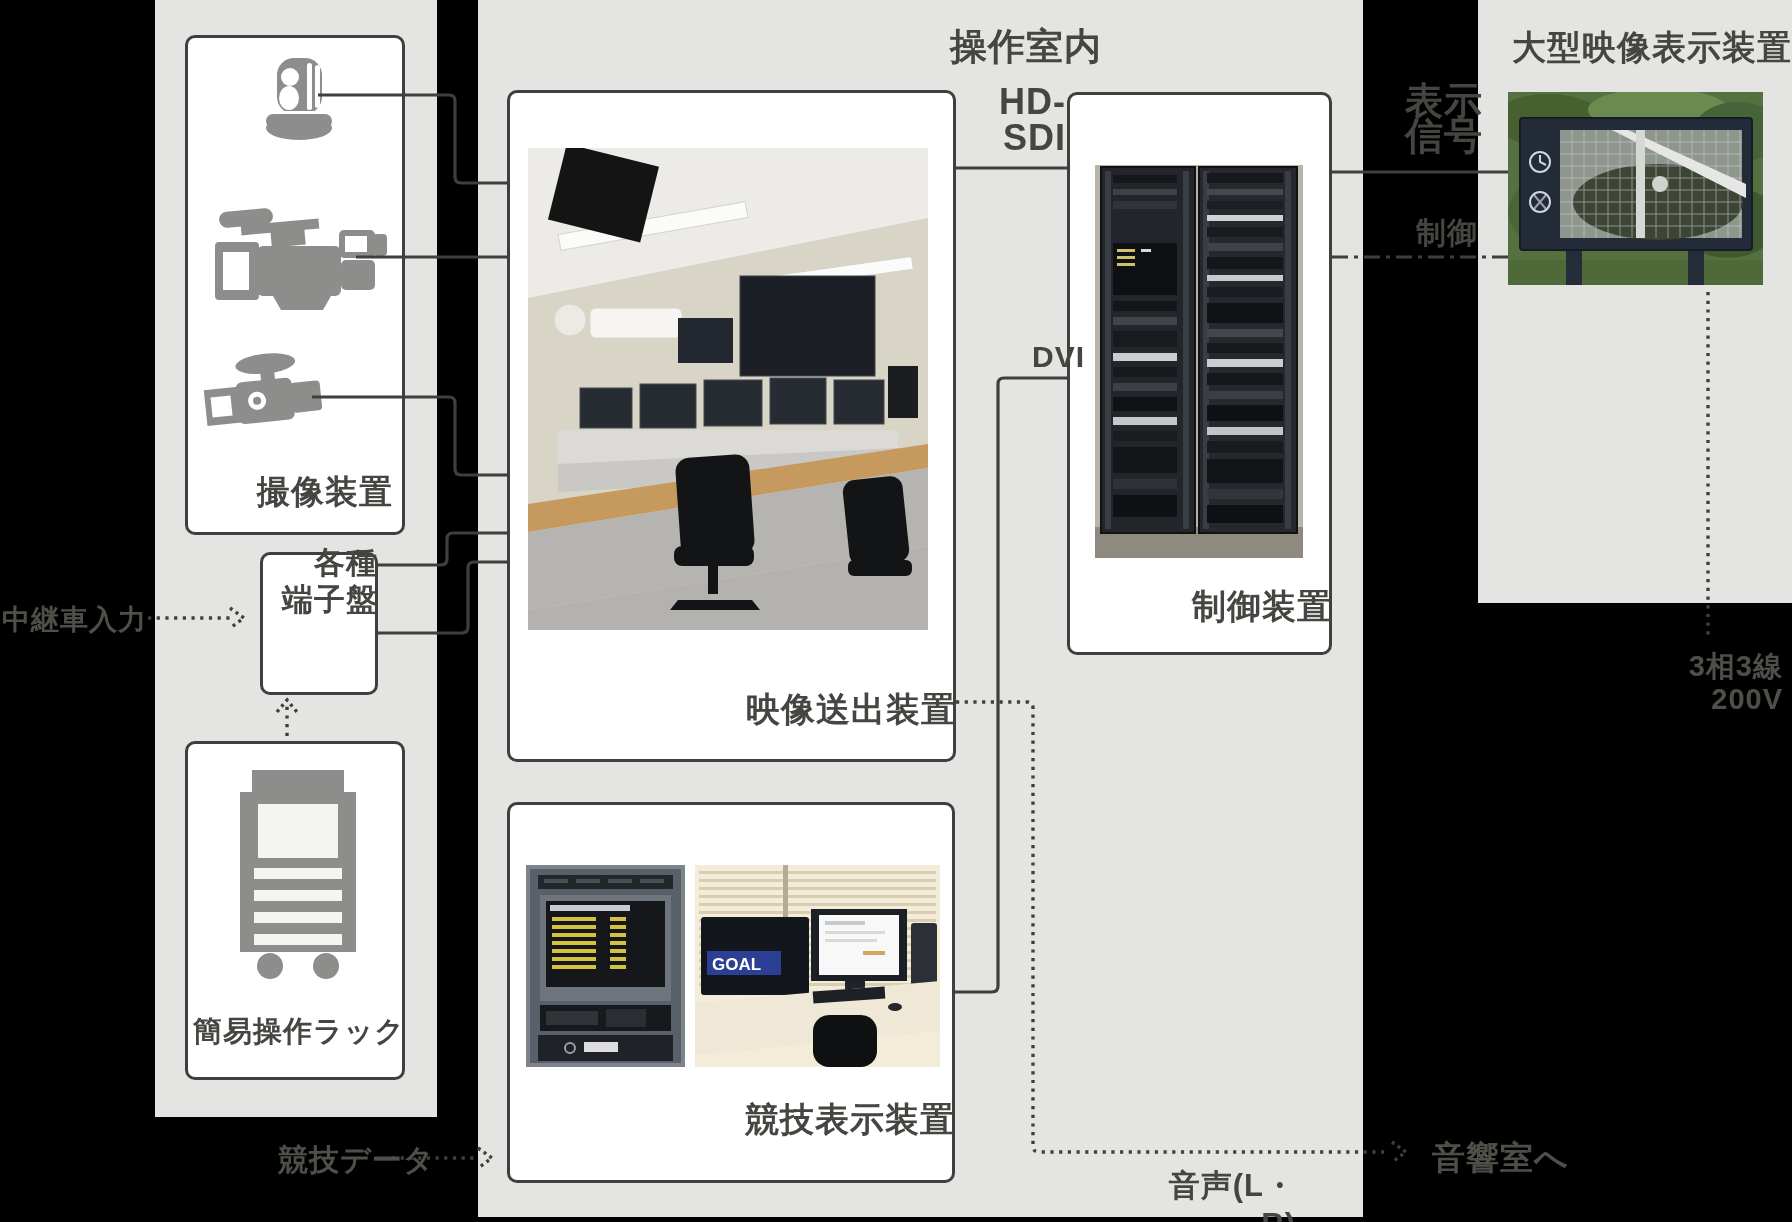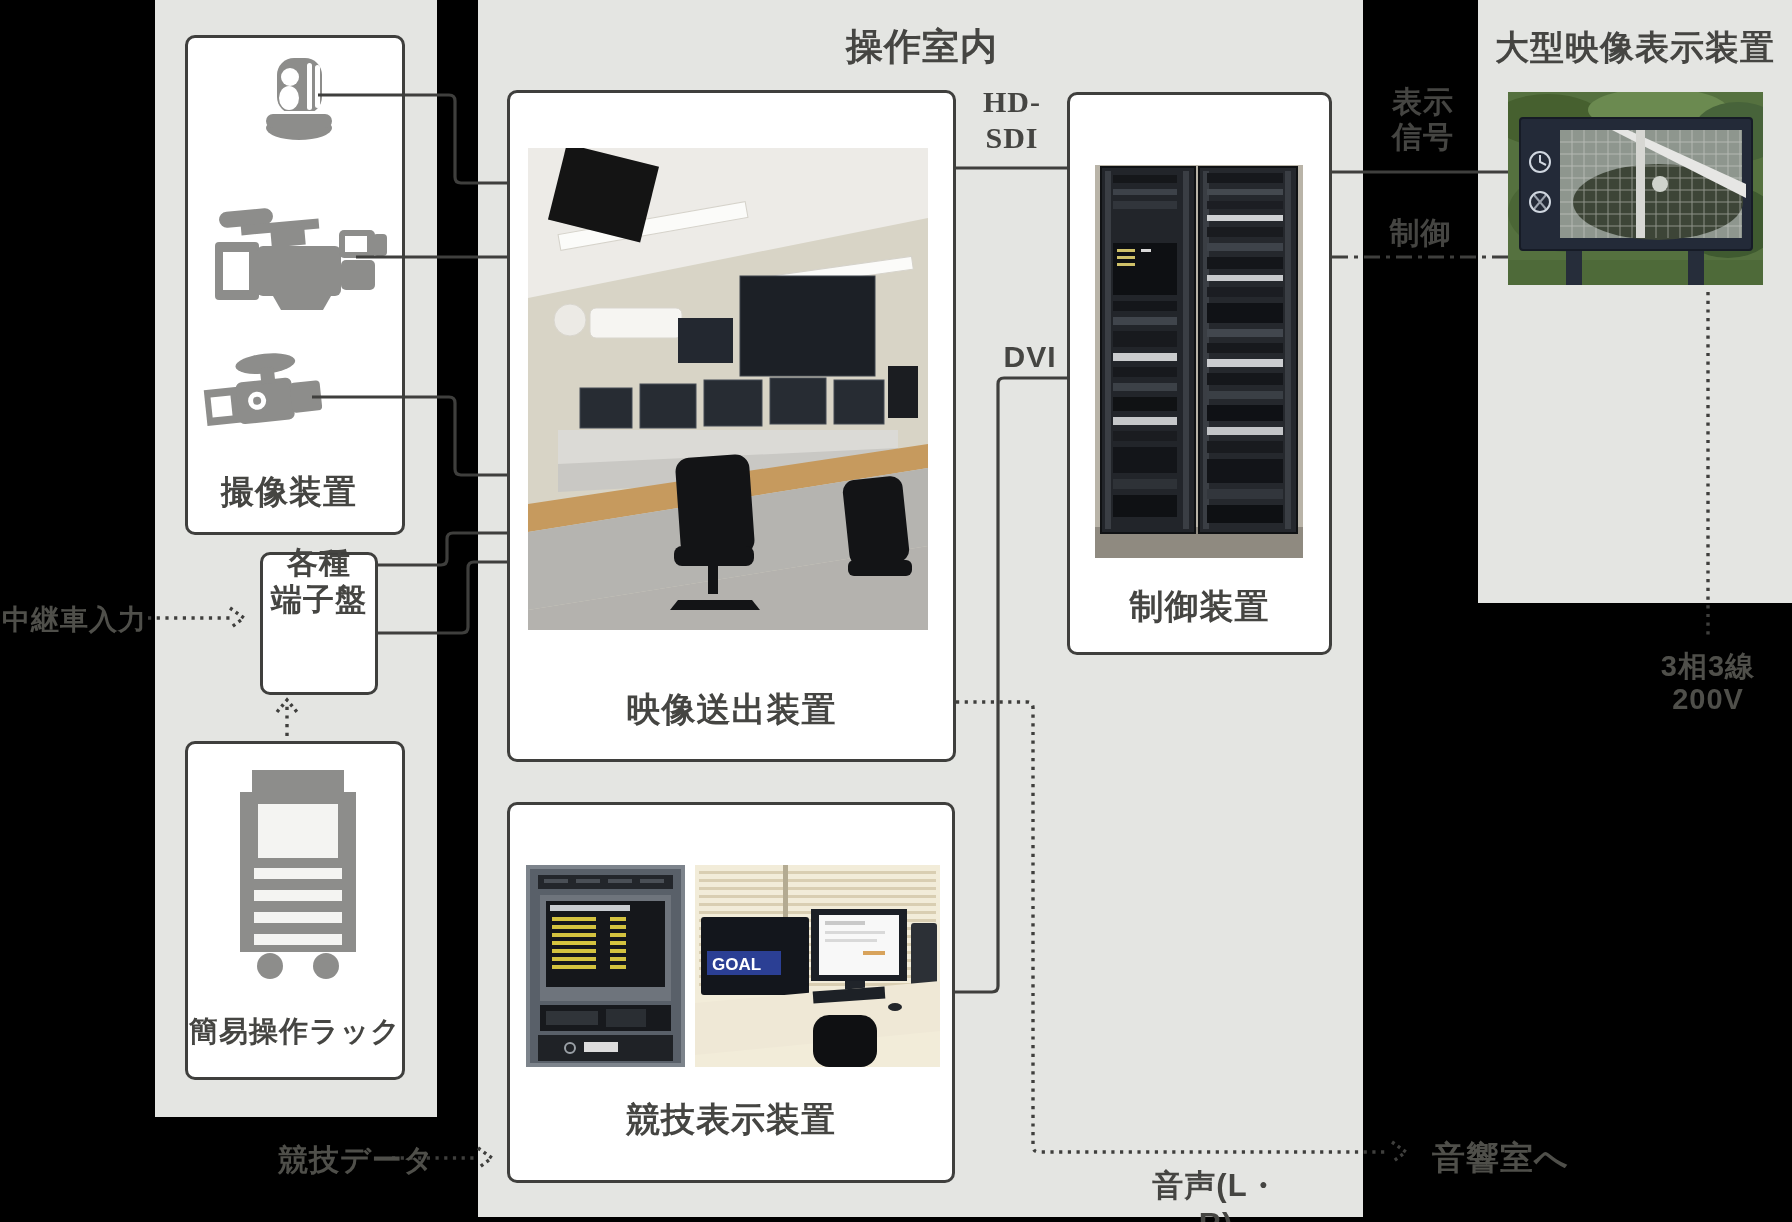--- a/index.html
+++ b/index.html
@@ -1,20 +1,20 @@
 <!DOCTYPE html>
 <html><head>
 <meta charset="utf-8">
 <style>
   html,body{margin:0;padding:0;background:#000;}
   #stage{position:relative;width:1792px;height:1222px;background:#000;overflow:hidden;
          font-family:"Liberation Sans","DejaVu Sans",sans-serif;}
   .panel{position:absolute;background:#e4e5e2;}
   .box{position:absolute;background:#ffffff;border:3px solid #3f3f3d;border-radius:10px;box-sizing:border-box;}
-  .lbl{position:absolute;color:#454542;font-weight:600;text-align:center;letter-spacing:1px;}
+  .lbl{position:absolute;color:#454542;font-weight:600;text-align:right;letter-spacing:1px;}
   .lbl.left{text-align:center;}
   .ext{color:#4f4f4a;}
   .photo{position:absolute;display:block;}
   svg{display:block;}
   #wires{position:absolute;left:0;top:0;z-index:30;pointer-events:none;}
   .boxlbl{z-index:40;}
   .icon{position:absolute;}
 </style>
 </head>
 <body>
@@ -316,28 +316,28 @@
   <div class="lbl boxlbl" style="left:185px;top:1012px;width:220px;font-size:29px;">簡易操作ラック</div>
 
   <div class="lbl boxlbl" style="left:507px;top:655px;width:449px;font-size:34px;margin-top:32px;">映像送出装置</div>
 
   <div class="lbl boxlbl" style="left:507px;top:1097px;width:448px;font-size:34px;">競技表示装置</div>
 
   <div class="lbl boxlbl" style="left:1067px;top:584px;width:265px;font-size:34px;">制御装置</div>
 
   <div class="lbl boxlbl" style="left:1478px;top:25px;width:314px;font-size:34px;">大型映像表示装置</div>
 
-  <div class="lbl boxlbl" style="left:958px;top:84px;width:108px;font-size:30px;line-height:36px;font-family:Liberation Serif, serif;">
+  <div class="lbl boxlbl" style="left:958px;top:84px;width:108px;font-size:36px;line-height:36px;">
     <span style="display:block;">HD-</span>
     <span style="display:block;">SDI</span>
   </div>
 
   <div class="lbl boxlbl" style="left:975px;top:340px;width:110px;font-size:30px;">DVI</div>
 
-  <div class="lbl boxlbl" style="left:1363px;top:84px;width:120px;font-size:30px;line-height:35px;">
+  <div class="lbl boxlbl" style="left:1363px;top:84px;width:120px;font-size:38px;line-height:35px;">
     <span style="display:block;">表示</span>
     <span style="display:block;">信号</span>
   </div>
 
   <div class="lbl boxlbl" style="left:1363px;top:213px;width:115px;font-size:30px;">制御</div>
 
   <div class="lbl ext boxlbl left" style="left:2px;top:601px;font-size:28px;">中継車入力</div>
 
   <div class="lbl ext boxlbl left" style="left:242px;top:1140px;font-size:30px;margin-left:36px;">競技データ</div>
 

